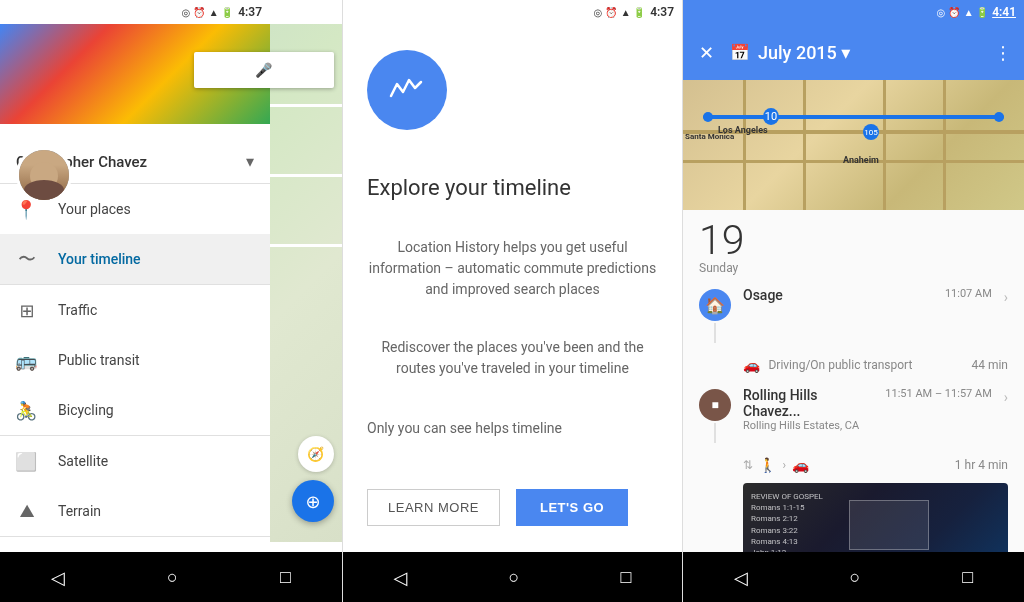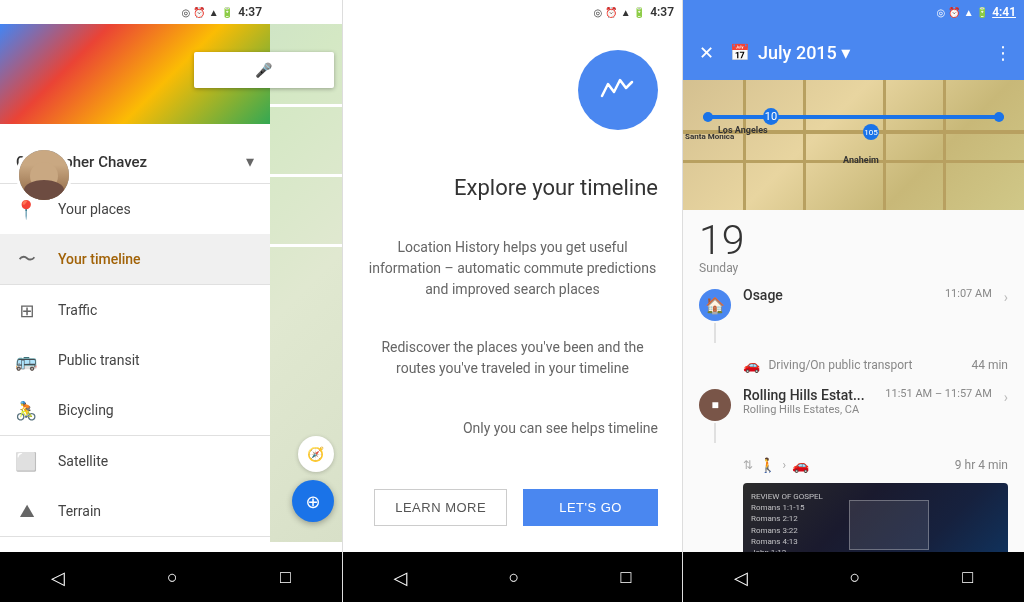--- a/index.html
+++ b/index.html
@@ -187,21 +187,21 @@
       font-size: 18px;
       flex-shrink: 0;
     }
 
     .menu-label {
       font-size: 14px;
       color: #444;
     }
 
     .menu-item.active .menu-label {
-      color: #a16207;
+      color: #0369a1;
       font-weight: 500;
     }
 
     
     .map-fab {
       position: absolute;
       bottom: 80px;
       right: 8px;
       width: 42px;
       height: 42px;
@@ -292,21 +292,21 @@
       padding: 0 8px;
       font-size: 11px;
       color: #333;
       gap: 4px;
     }
 
     .timeline-content {
       flex: 1;
       display: flex;
       flex-direction: column;
-      align-items: flex-end;
+      align-items: flex-start;
       justify-content: center;
       padding: 24px;
       text-align: center;
       gap: 17px;
     }
 
     .timeline-icon-circle {
       width: 80px;
       height: 80px;
       border-radius: 50%;
@@ -355,26 +355,26 @@
       background: #fff;
       color: #555;
       font-size: 13px;
       font-weight: 500;
       cursor: pointer;
       letter-spacing: 0.5px;
       text-transform: uppercase;
     }
 
     .btn-letsgo {
-      padding: 10px 36px;
+      padding: 10px 24px;
       background: #4a87f0;
       color: #fff;
       border: none;
       font-size: 13px;
-      font-weight: 400;
+      font-weight: 700;
       cursor: pointer;
       letter-spacing: 0.5px;
       text-transform: uppercase;
     }
 
     .panel2-bottom {
       height: 50px;
       background: #000;
       display: flex;
       align-items: center;
@@ -915,33 +915,33 @@
     </div>
 
     <div class="timeline-item">
       <div class="tl-dot-col">
         <div class="tl-icon-circle brown-stop">
           <span class="tl-icon" style="font-size:12px;">■</span>
         </div>
         <div class="tl-line"></div>
       </div>
       <div class="tl-content">
-        <div class="tl-title">Rolling Hills Estat...</div>
+        <div class="tl-title">Rolling Hills Chavez...</div>
         <div class="tl-subtitle">Rolling Hills Estates, CA</div>
       </div>
       <div class="tl-time">11:51 AM – 11:57 AM</div>
       <span class="tl-chevron">›</span>
     </div>
 
     <div class="tl-transport2">
       <span class="transport-arrows">⇅</span>
       <span class="transport-walk">🚶</span>
       <span style="color:#aaa;font-size:12px;">›</span>
       <span class="transport-car">🚗</span>
-      <span class="tl-transport-time">9 hr 4 min</span>
+      <span class="tl-transport-time">1 hr 4 min</span>
     </div>
 
     <div class="tl-image">
       <div class="tl-image-inner">
         <div class="image-text-overlay">
           REVIEW OF GOSPEL<br>Romans 1:1-15<br>Romans 2:12<br>Romans 3:22<br>Romans 4:13<br>John 1:12<br>John 1:14<br>John 2:4<br>John 11:14
         </div>
         <div class="image-screen"></div>
       </div>
     </div>

